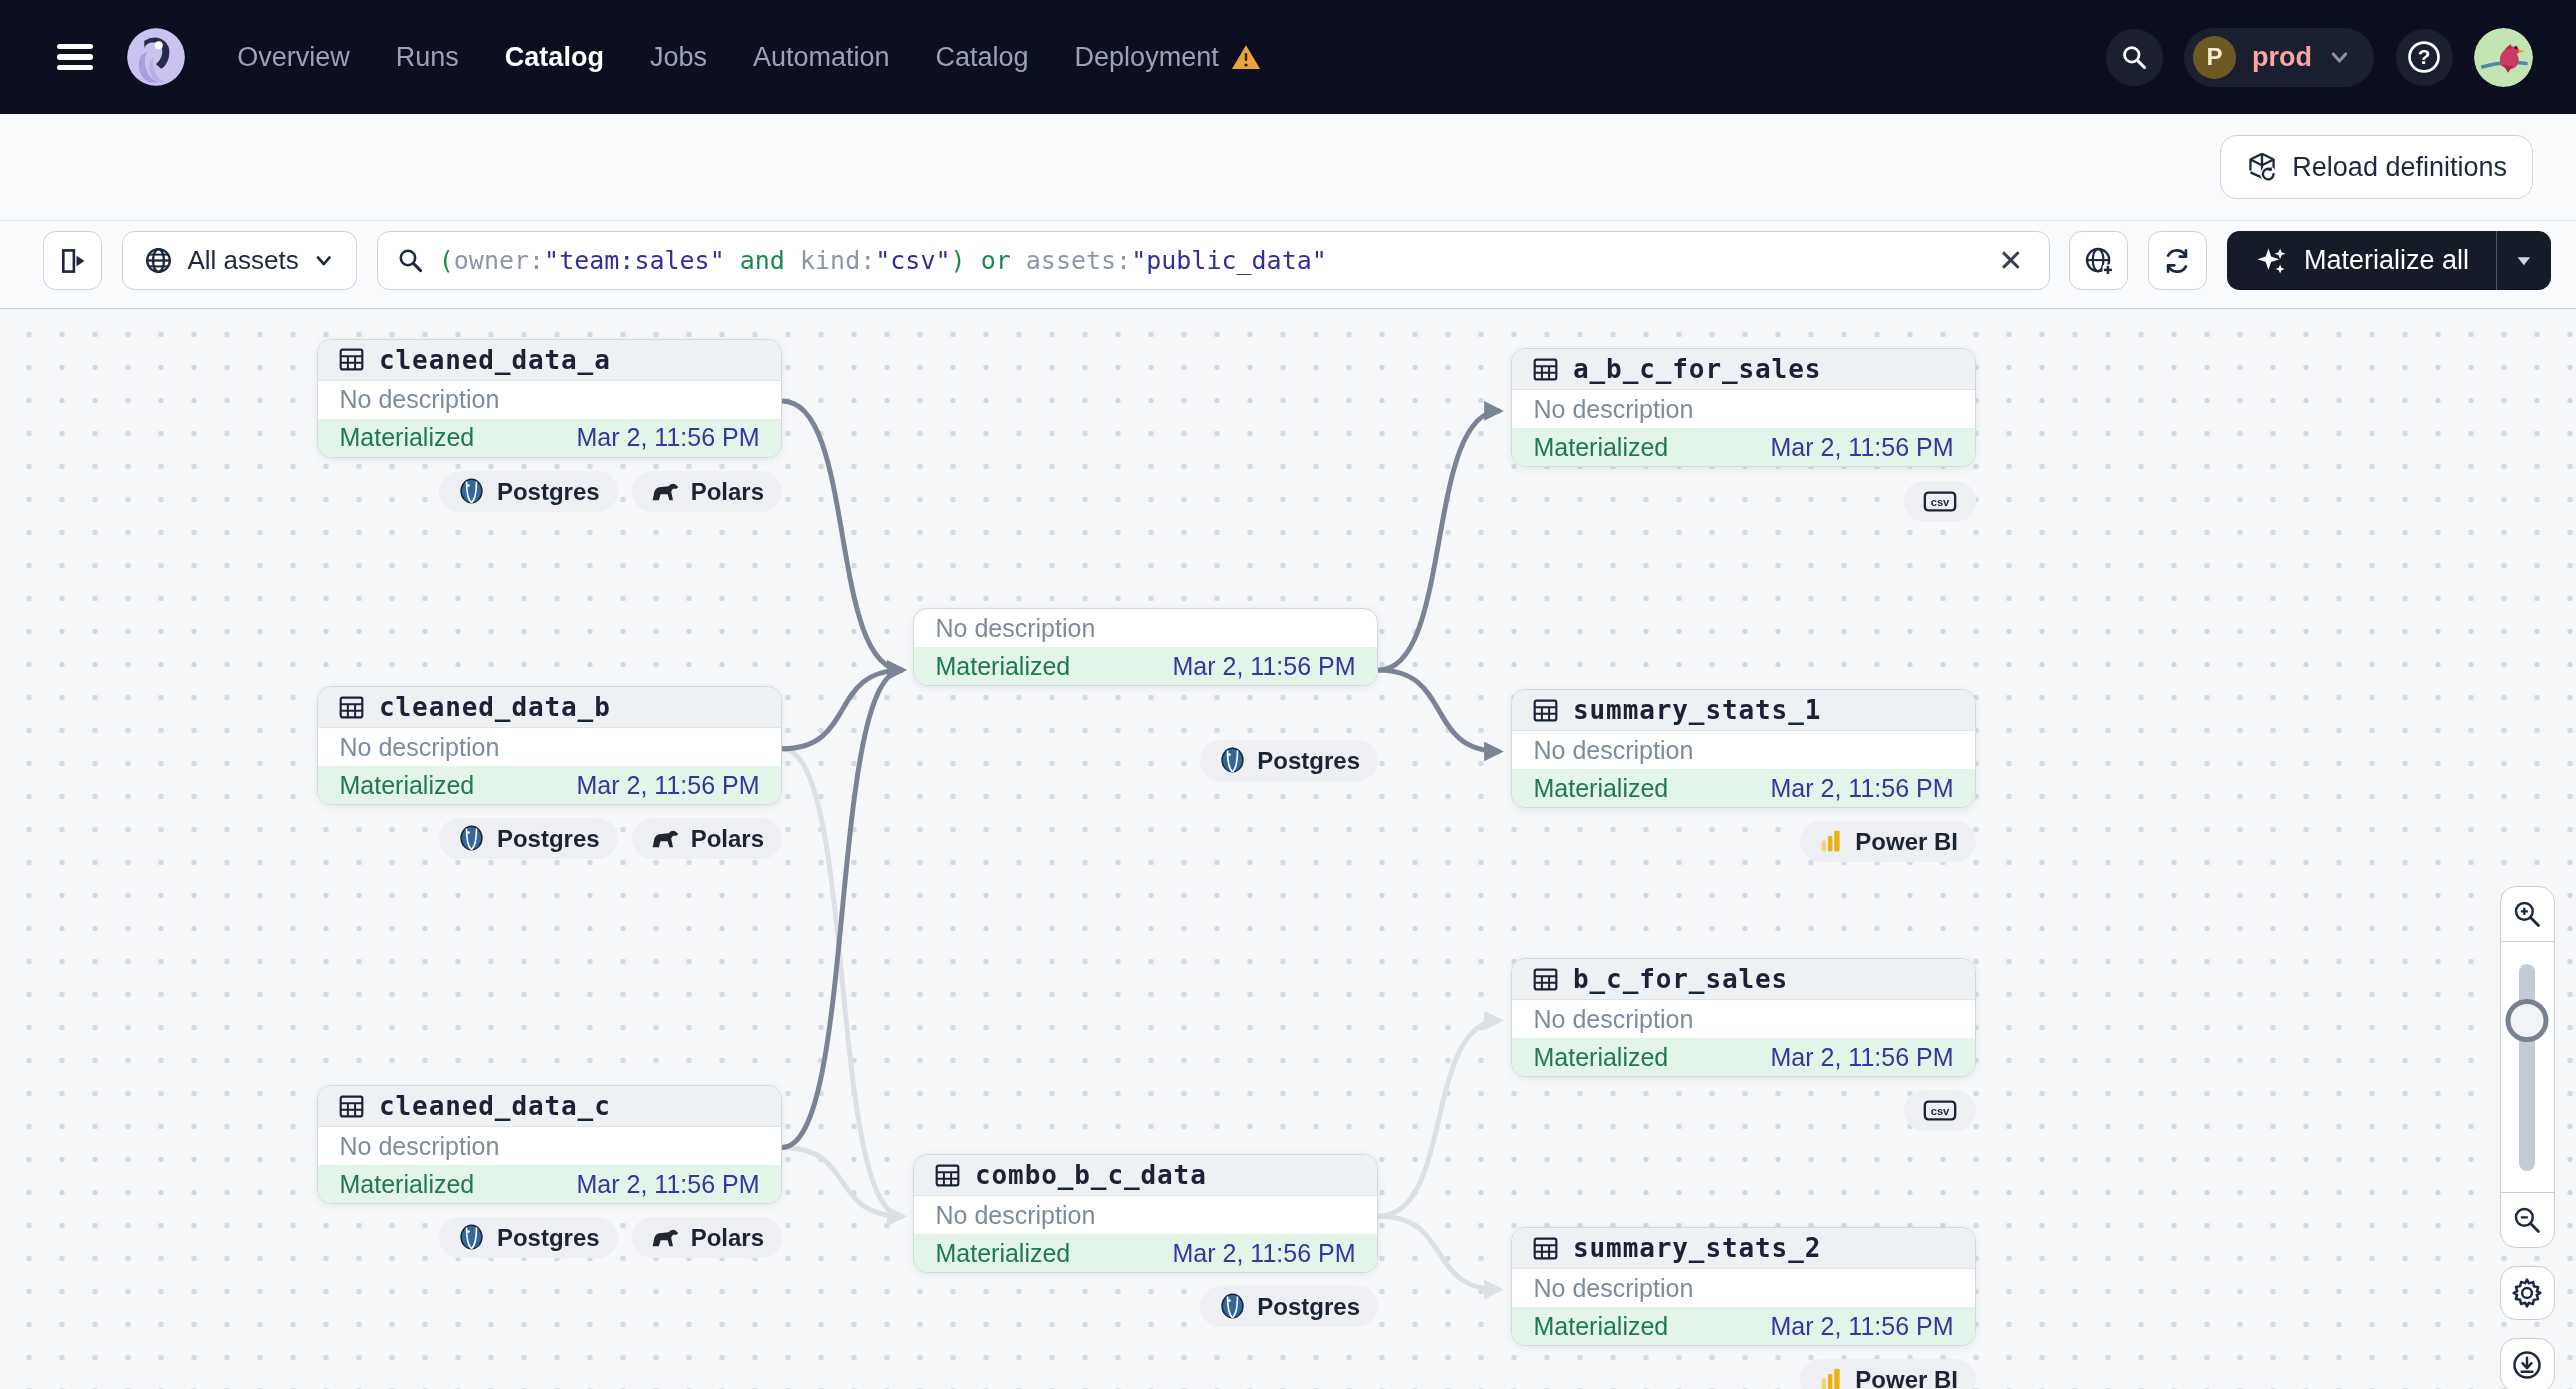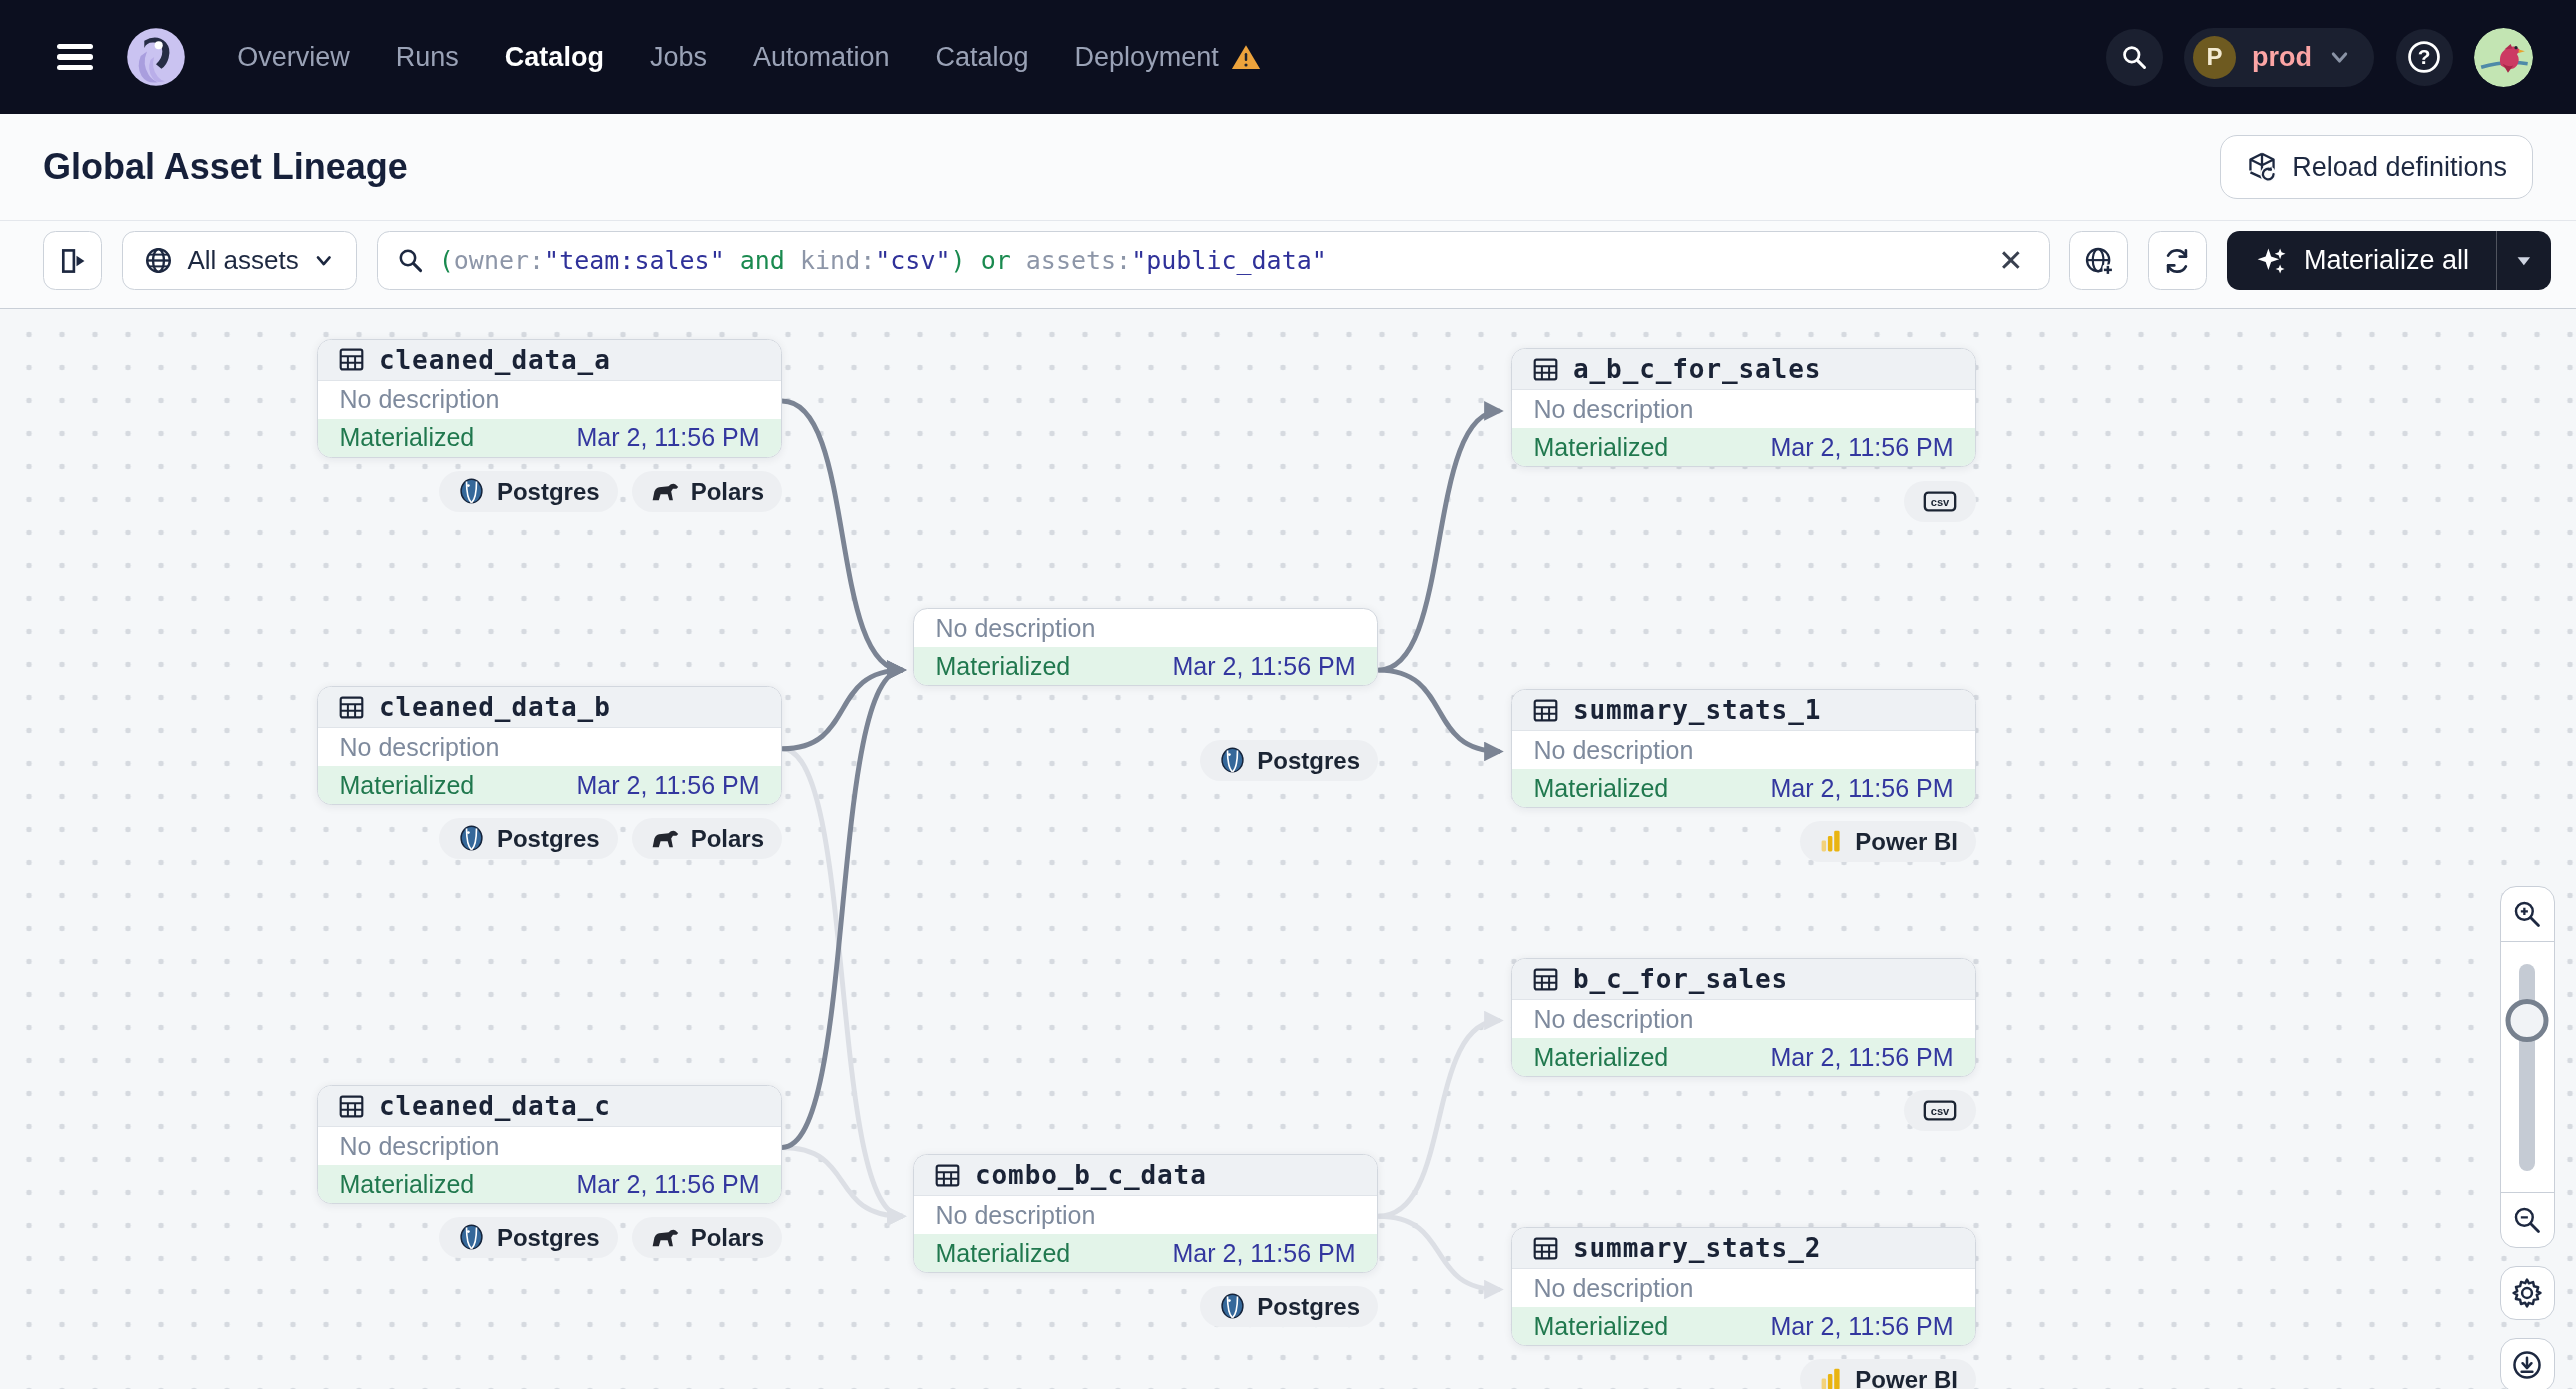--- a/index.html
+++ b/index.html
@@ -144,21 +144,20 @@
         <path d="M34 24 l7 -6 2 5 z" fill="#b02c50"></path>
         <circle cx="47" cy="22" r="1.8" fill="#20242e"></circle>
         <path d="M50 24 l7 2 -7 2 z" fill="#e8a02e"></path>
         <path d="M32 40 q6 4 12 2 l-6 8 z" fill="#a82648"></path>
       </svg>
     </div>
   </div>
 </nav>
 
 <header class="page-header">
-  <h1 class="page-title">Global Asset Lineage</h1>
   <button class="reload-btn">
     <svg width="32" height="32" viewBox="0 0 36 36">
       <path d="M18 3 L31 9.5 V22 M18 3 L5 9.5 V22 M18 3 V16 M31 9.5 L18 16 L5 9.5 M18 30 L5 24 M18 30 V16" fill="none" stroke="#1d2840" stroke-width="2.6" stroke-linejoin="round"></path>
       <circle cx="25" cy="26" r="9" fill="#fafbfc"></circle>
       <path d="M31 26 a6 6 0 1 1 -3 -5.2" fill="none" stroke="#1d2840" stroke-width="2.6" stroke-linecap="round"></path>
       <path d="M28.5 17.5 l0.5 4.5 -4.5 0.2 z" fill="#1d2840"></path>
     </svg>
     <span>Reload definitions</span>
   </button>
 </header>

